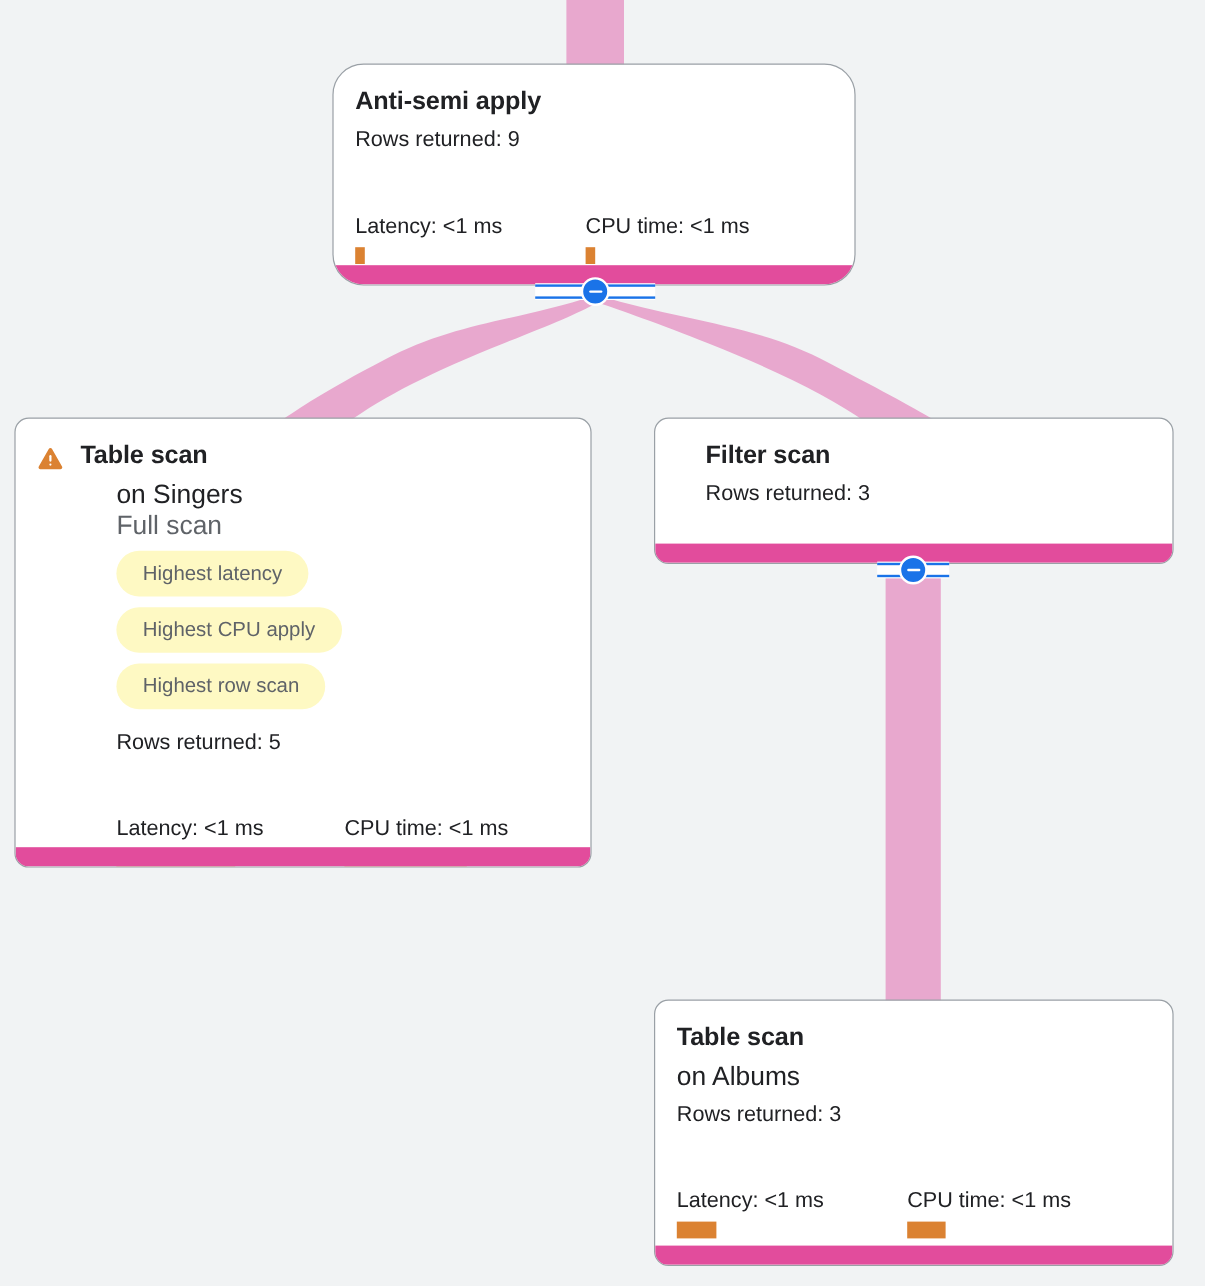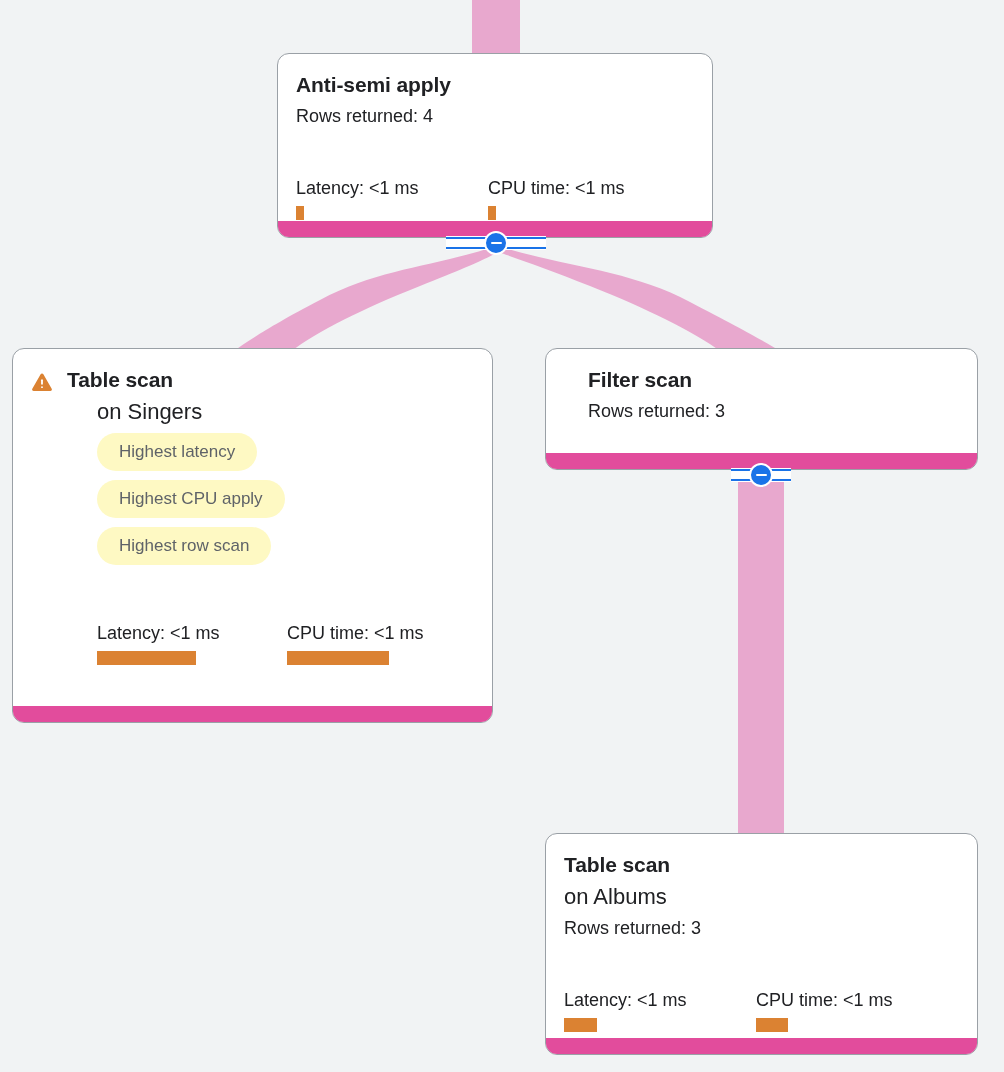--- a/index.html
+++ b/index.html
@@ -191,26 +191,26 @@
     <path d="M 498 246
              C 570 268, 630 270, 690 302
              C 740 328, 762 340, 782 352
              L 722 352
              C 690 330, 650 310, 590 286
              C 550 270, 516 258, 498 252 Z" fill="#e8a8ce"></path>
 
     <rect x="738" y="470" width="46" height="372" fill="#e8a8ce"></rect>
   </svg>
 
-  <div class="node-card" style="left:277px; top:53px; width:436px; height:185px;">
+  <div class="node-card" style="left:277px; top:53px; width:436px; height:185px;border-radius:26px;">
     <div class="card-body">
       <div class="card-title-row">
         <div class="card-title">Anti-semi apply</div>
       </div>
-      <div class="card-rows">Rows returned: 4</div>
+      <div class="card-rows">Rows returned: 9</div>
       <div class="metrics">
         <div class="metric" style="width:192px;">
           <div class="metric-label">Latency: &lt;1 ms</div>
           <div class="metric-bar" style="width:8px;"></div>
         </div>
         <div class="metric">
           <div class="metric-label">CPU time: &lt;1 ms</div>
           <div class="metric-bar" style="width:8px;"></div>
         </div>
       </div>
@@ -227,25 +227,27 @@
     <div class="card-body">
       <div class="card-title-row">
         <svg class="warn-icon" viewBox="0 0 24 24" xmlns="http://www.w3.org/2000/svg">
           <path d="M12 2.6c-.62 0-1.19.33-1.5.86L1.42 19.3a1.73 1.73 0 0 0 1.5 2.6h18.16a1.73 1.73 0 0 0 1.5-2.6L13.5 3.46A1.73 1.73 0 0 0 12 2.6z" fill="#db8232"></path>
           <rect x="11" y="9" width="2" height="6" rx="1" fill="#ffffff"></rect>
           <rect x="11" y="16.6" width="2" height="2" rx="1" fill="#ffffff"></rect>
         </svg>
         <div class="card-title">Table scan</div>
       </div>
       <div class="card-sub indent">on Singers</div>
+      <div class="card-sub muted indent">Full scan</div>
       <div class="chip-list">
         <div class="chip">Highest latency</div><br>
         <div class="chip">Highest CPU apply</div><br>
         <div class="chip">Highest row scan</div>
       </div>
+      <div class="card-rows indent">Rows returned: 5</div>
       <div class="metrics indent">
         <div class="metric" style="width:190px;">
           <div class="metric-label">Latency: &lt;1 ms</div>
           <div class="metric-bar" style="width:99px;"></div>
         </div>
         <div class="metric">
           <div class="metric-label">CPU time: &lt;1 ms</div>
           <div class="metric-bar" style="width:102px;"></div>
         </div>
       </div>

